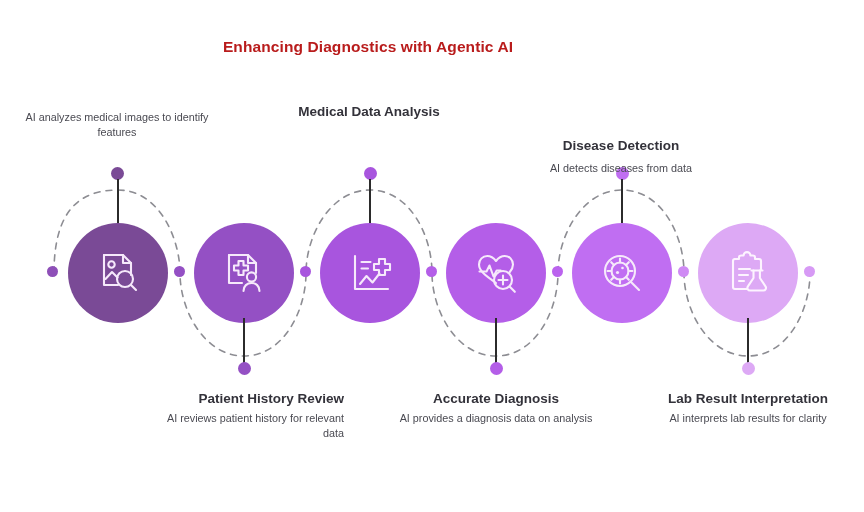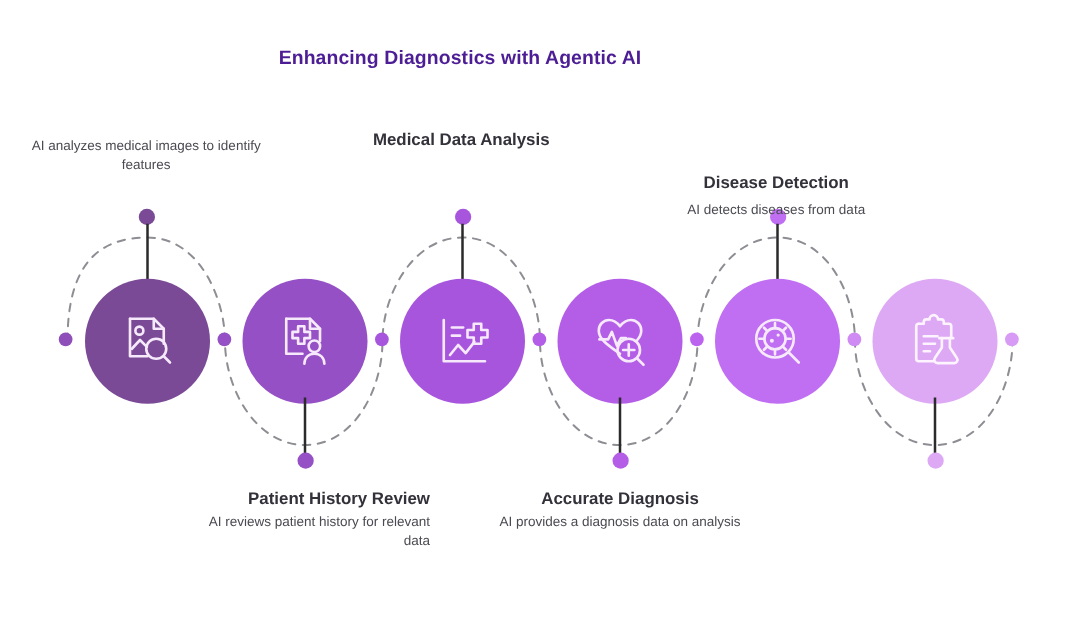--- a/index.html
+++ b/index.html
@@ -22,21 +22,21 @@
     height: 512px;
   }
   #title {
     position: absolute;
     left: 0;
     top: 38px;
     width: 736px;
     text-align: center;
     font-size: 15.5px;
     font-weight: bold;
-    color: #4c1d95;
+    color: #b91c1c;
     letter-spacing: 0.1px;
   }
   #pathlayer {
     position: absolute;
     left: 0; top: 0;
     width: 864px;
     height: 512px;
   }
   .node {
     position: absolute;
@@ -200,14 +200,18 @@
       <path d="M13 12 h4 v-1.5 a2 2 0 0 1 2 -2 h2.6 a3.4 3.4 0 0 1 6.8 0 h2.6 a2 2 0 0 1 2 2 v1.5 h4
                a2 2 0 0 1 2 2 v9"></path>
       <path d="M13 12 a2 2 0 0 0 -2 2 v26 a2 2 0 0 0 2 2 h12"></path>
       <path d="M17 22 h11 M17 28 h9 M17 34 h5"></path>
       <path d="M31.5 23.5 v7.5 l-5.6 8.4 a2.6 2.6 0 0 0 2.2 4.1 h13.2 a2.6 2.6 0 0 0 2.2 -4.1 l-5.6 -8.4 v-7.5"></path>
       <path d="M29.5 23.5 h11"></path>
     </svg>
   </div>
   <div class="stem" style="left:747px; top:318px; height:50px;"></div>
   <div class="stemdot" style="left:741.5px; top:362px; background:#dda9f5;"></div>
+  <div class="label bottom" style="left:648px; top:390px; width:200px;">
+    <span class="ltitle">Lab Result Interpretation</span>
+    <span class="ldesc">AI interprets lab results for clarity</span>
+  </div>
 
 </div>
 
 </body></html>

